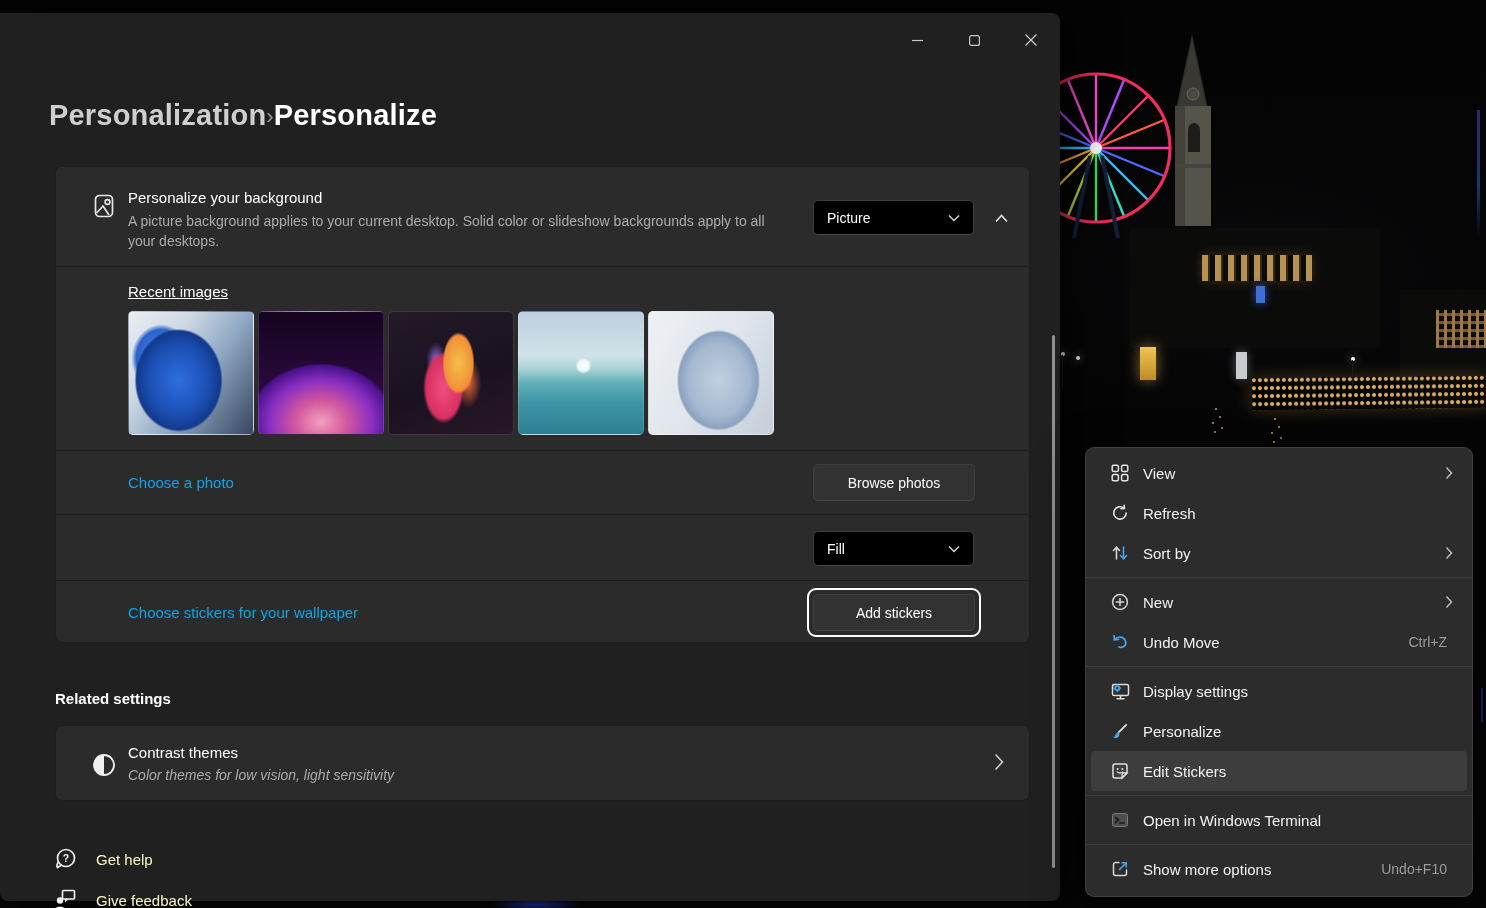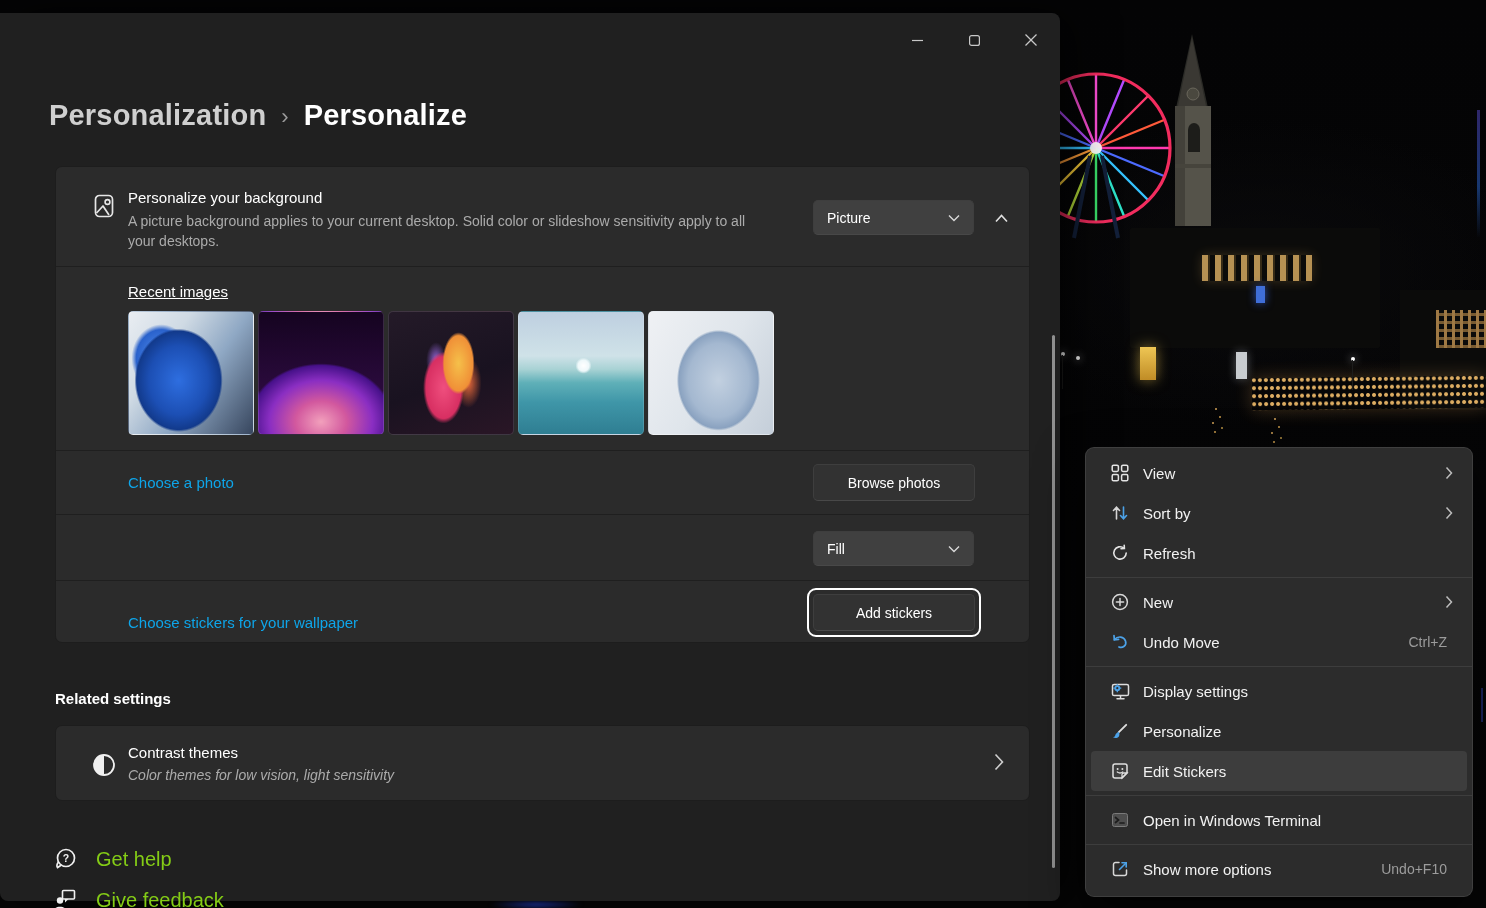--- a/index.html
+++ b/index.html
@@ -43,36 +43,36 @@
 
   
   .window { position:absolute; left:0; top:13px; width:1060px; height:888px;
       background:#202020; border-radius:0 8px 8px 8px;
       box-shadow: 12px 0 44px rgba(0,0,0,.65); z-index:2; }
   .titlebar { position:absolute; left:0; top:0; width:100%; height:40px; }
   .winbtn { position:absolute; top:10px; width:46px; height:34px; background:transparent; border:0;
       display:flex; align-items:center; justify-content:center; color:#c8c8c8; cursor:default; }
   .winbtn.min { left:894px; } .winbtn.max { left:951px; } .winbtn.close { left:1008px; }
 
-  .breadcrumb { position:absolute; left:49px; top:86px; display:flex; align-items:center; gap:15px; }
+  .breadcrumb { position:absolute; left:49px; top:86px; display:flex; align-items:center; }
   .crumb { font-size:29px; font-weight:700; letter-spacing:.2px; }
   .crumb.parent { color:#cfcfcf; }
   .crumb.current { color:#ffffff; }
   .crumb-sep { color:#9a9a9a; font-size:22px; padding-top:3px; }
 
   .card { position:absolute; background:#2b2b2b; border-radius:7px; border:1px solid #1d1d1d; }
   .card1 { left:55px; top:153px; width:975px; height:477px; }
   .divider { position:absolute; left:0; width:100%; height:1px; background:#1f1f1f; }
 
   .card-header { position:absolute; left:0; top:0; width:100%; height:99px; }
   .hdr-icon { position:absolute; left:35px; top:26px; }
   .hdr-title { position:absolute; left:72px; top:22px; font-size:15px; color:#fff; }
   .hdr-desc { position:absolute; left:72px; top:44px; width:640px; font-size:14px; line-height:20px; color:#ababab; }
 
-  .dropdown { position:absolute; width:161px; height:35px; background:#404040; border:1px solid #3e3e3e;
+  .dropdown { position:absolute; width:161px; height:35px; background:#000000; border:1px solid #3e3e3e;
       border-bottom-color:#484848; border-radius:5px; color:#fff; font-size:14px;
       display:flex; align-items:center; justify-content:space-between; padding:0 13px; }
   .dd-picture { left:757px; top:33px; }
   .dd-fill { left:757px; top:364px; }
   .expander { position:absolute; left:933px; top:39px; width:24px; height:24px; background:transparent;
       border:0; color:#e0e0e0; display:flex; align-items:center; justify-content:center; }
 
   .recent-label { position:absolute; left:72px; top:116px; font-size:15px; color:#fff;text-decoration:underline; }
   .thumbs { position:absolute; left:72px; top:144px; display:flex; gap:4px; }
   .thumb { width:126px; height:124px; border-radius:5px; border:1px solid rgba(255,255,255,.14); }
@@ -90,40 +90,40 @@
       radial-gradient(16px 30px at 38% 40%, #9a6ae0 0%, rgba(0,0,0,0) 62%),
       linear-gradient(160deg,#241a28 0%, #191220 55%, #2a1626 100%); }
   .t4 { background:
       radial-gradient(13px 13px at 52% 44%, #ffffff 0%, #eef8fa 42%, rgba(255,255,255,0) 62%),
       linear-gradient(180deg,#becfe0 0%, #cfe2e8 36%, #a8d2d4 47%, #5fb0b8 58%, #3f96a8 74%, #2f7e92 100%); }
   .t5 { background:
       radial-gradient(66px 80px at 56% 56%, #c2d0e0 0%, #a4b8d0 46%, #8aa2c0 60%, rgba(0,0,0,0) 63%),
       linear-gradient(120deg,#eff1f4 0%, #dfe5eb 52%, #c4ced9 100%); }
 
   .row { position:absolute; left:0; width:100%; display:flex; align-items:center; padding-left:72px; }
-  .row1 { top:283px; height:64px; } .row2 { top:347px; height:66px; } .row3 { top:423px; height:64px; }
+  .row1 { top:283px; height:64px; } .row2 { top:347px; height:66px; } .row3 { top:413px; height:64px; }
   .row-label { font-size:15px; color:#0ea5e9; }
   .btn { position:absolute; width:162px; height:37px; background:#323232; border:1px solid #3e3e3e;
       border-bottom-color:#484848; border-radius:5px; color:#fff; font-size:14px;
       display:flex; align-items:center; justify-content:center; }
   .btn-browse { left:757px; top:297px; }
   .focus-ring { position:absolute; left:751px; top:421px; width:174px; height:49px; border:2px solid #fff;
       border-radius:9px; display:flex; align-items:center; justify-content:center; background:transparent; }
   .btn-stickers { position:static; width:162px; height:37px; }
 
   .section-heading { position:absolute; left:55px; top:677px; font-size:15px; font-weight:700; color:#fff; }
   .card2 { left:55px; top:712px; width:975px; height:76px; cursor:default; }
   .c2-icon { position:absolute; left:35px; top:26px; }
   .c2-title { position:absolute; left:72px; top:18px; font-size:15px; color:#fff; }
   .c2-desc { position:absolute; left:72px; top:41px; font-size:14px; color:#ababab;font-style:italic; }
   .c2-chev { position:absolute; left:938px; top:27px; color:#cfcfcf; }
 
   .footer-link { position:absolute; left:52px; display:flex; align-items:center; gap:18px; }
   .fl1 { top:833px; } .fl2 { top:874px; }
-  .link-text { font-size:20px; color:#84cc16; }
+  .link-text { font-size:15px; color:#fef9c3; }
 
   .scrollbar { position:absolute; left:1052px; top:322px; width:3px; height:533px;
       background:#8f8f8f; border-radius:2px; }
 
   
   .ctx { position:absolute; left:1085px; top:447px; width:388px; background:#2c2c2c;
       border:1px solid rgba(255,255,255,.09); border-radius:9px; padding:5px 0 7px 0;
       box-shadow:0 18px 48px rgba(0,0,0,.7); z-index:3; }
   .mi { position:relative; height:40px; margin:0 5px; border-radius:4px;
       display:flex; align-items:center; padding:0 14px 0 19px; }
@@ -220,21 +220,21 @@
     </div>
 
     <div class="card card1">
       <div class="card-header">
         <svg class="hdr-icon" width="26" height="26" viewBox="0 0 26 26">
           <rect x="4.5" y="2.5" width="17" height="21" rx="4" fill="none" stroke="#e6e6e6" stroke-width="1.7"></rect>
           <circle cx="16.5" cy="9" r="2.4" fill="none" stroke="#e6e6e6" stroke-width="1.6"></circle>
           <path d="M5.5 20 l6.5-7 6 9" fill="none" stroke="#e6e6e6" stroke-width="1.7" stroke-linejoin="round"></path>
         </svg>
         <div class="hdr-title">Personalize your background</div>
-        <div class="hdr-desc">A picture background applies to your current desktop. Solid color or slideshow sensitivity apply to all your desktops.</div>
+        <div class="hdr-desc">A picture background applies to your current desktop. Solid color or slideshow backgrounds apply to all your desktops.</div>
         <div class="dropdown dd-picture">
           <span>Picture</span>
           <svg width="12" height="8" viewBox="0 0 12 8">
               <polyline points="1,1.5 6,6.5 11,1.5" fill="none" stroke="#d8d8d8" stroke-width="1.4"></polyline>
             </svg>
         </div>
         <button class="expander">
           <svg width="13" height="9" viewBox="0 0 13 9">
               <polyline points="1,7.5 6.5,1.5 12,7.5" fill="none" stroke="#e0e0e0" stroke-width="1.6"></polyline>
             </svg>
@@ -323,41 +323,41 @@
       <span class="mi-label">View</span>
       <span class="mi-sub">
           <svg width="8" height="14" viewBox="0 0 8 14">
             <polyline points="1.5,1.5 6.5,7 1.5,12.5" fill="none" stroke="#bdbdbd" stroke-width="1.5"></polyline>
           </svg>
         </span>
     </div>
     <div class="mi">
       <span class="mi-icon">
         <svg width="18" height="18" viewBox="0 0 18 18">
+            <path d="M15.2 9 A6.2 6.2 0 1 1 13 4.2" fill="none" stroke="#e4e4e4" stroke-width="1.6" stroke-linecap="round"></path>
+            <polyline points="13.2,1.2 13.4,4.6 10,4.8" fill="none" stroke="#e4e4e4" stroke-width="1.6" stroke-linecap="round"></polyline>
+          </svg>
+      </span>
+      <span class="mi-label">Refresh</span>
+    </div>
+    <div class="mi">
+      <span class="mi-icon">
+        <svg width="18" height="18" viewBox="0 0 18 18">
             <g fill="none" stroke-width="1.6" stroke-linecap="round">
               <path d="M5.5 15 V3.5 M2.5 6.5 L5.5 3.2 L8.5 6.5" stroke="#d6d6d6"></path>
               <path d="M12.5 3 V14.5 M9.5 11.5 L12.5 14.8 L15.5 11.5" stroke="#4ca2e8"></path>
             </g>
           </svg>
       </span>
       <span class="mi-label">Sort by</span>
       <span class="mi-sub">
           <svg width="8" height="14" viewBox="0 0 8 14">
             <polyline points="1.5,1.5 6.5,7 1.5,12.5" fill="none" stroke="#bdbdbd" stroke-width="1.5"></polyline>
           </svg>
         </span>
-    </div>
-    <div class="mi">
-      <span class="mi-icon">
-        <svg width="18" height="18" viewBox="0 0 18 18">
-            <path d="M15.2 9 A6.2 6.2 0 1 1 13 4.2" fill="none" stroke="#e4e4e4" stroke-width="1.6" stroke-linecap="round"></path>
-            <polyline points="13.2,1.2 13.4,4.6 10,4.8" fill="none" stroke="#e4e4e4" stroke-width="1.6" stroke-linecap="round"></polyline>
-          </svg>
-      </span>
-      <span class="mi-label">Refresh</span>
     </div>
 
     <div class="ctx-div"></div>
 
     <div class="mi">
       <span class="mi-icon">
         <svg width="18" height="18" viewBox="0 0 18 18">
             <circle cx="9" cy="9" r="7.4" fill="none" stroke="#d8d8d8" stroke-width="1.5"></circle>
             <line x1="9" y1="5.4" x2="9" y2="12.6" stroke="#d8d8d8" stroke-width="1.5" stroke-linecap="round"></line>
             <line x1="5.4" y1="9" x2="12.6" y2="9" stroke="#d8d8d8" stroke-width="1.5" stroke-linecap="round"></line>

